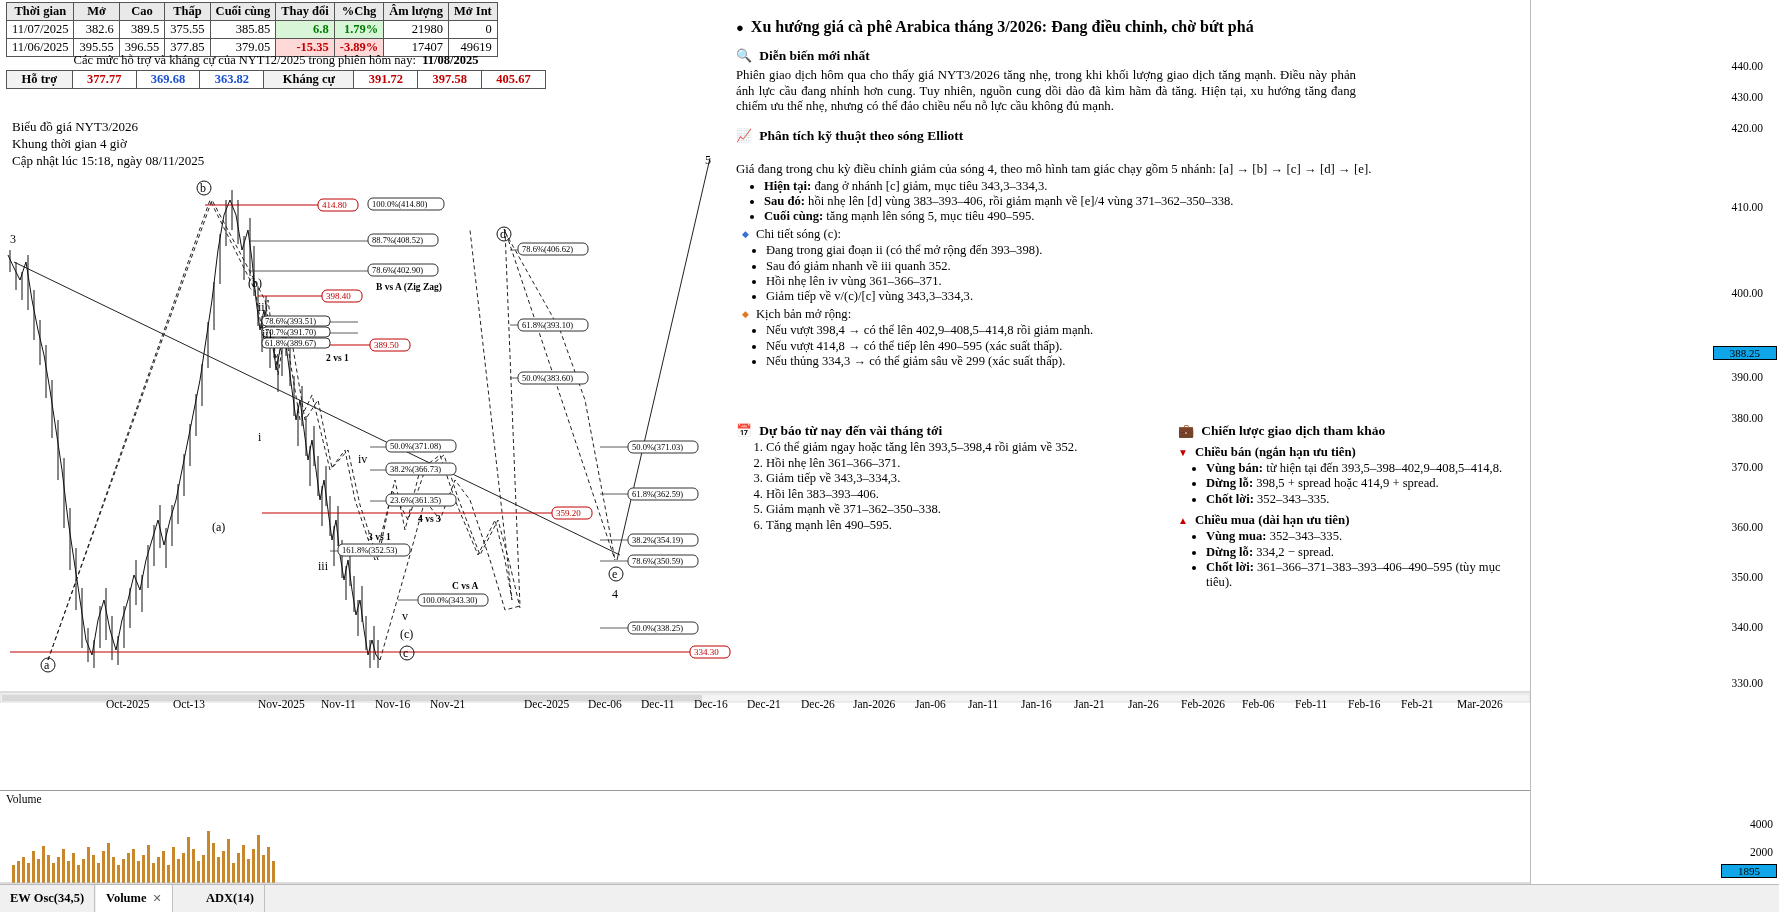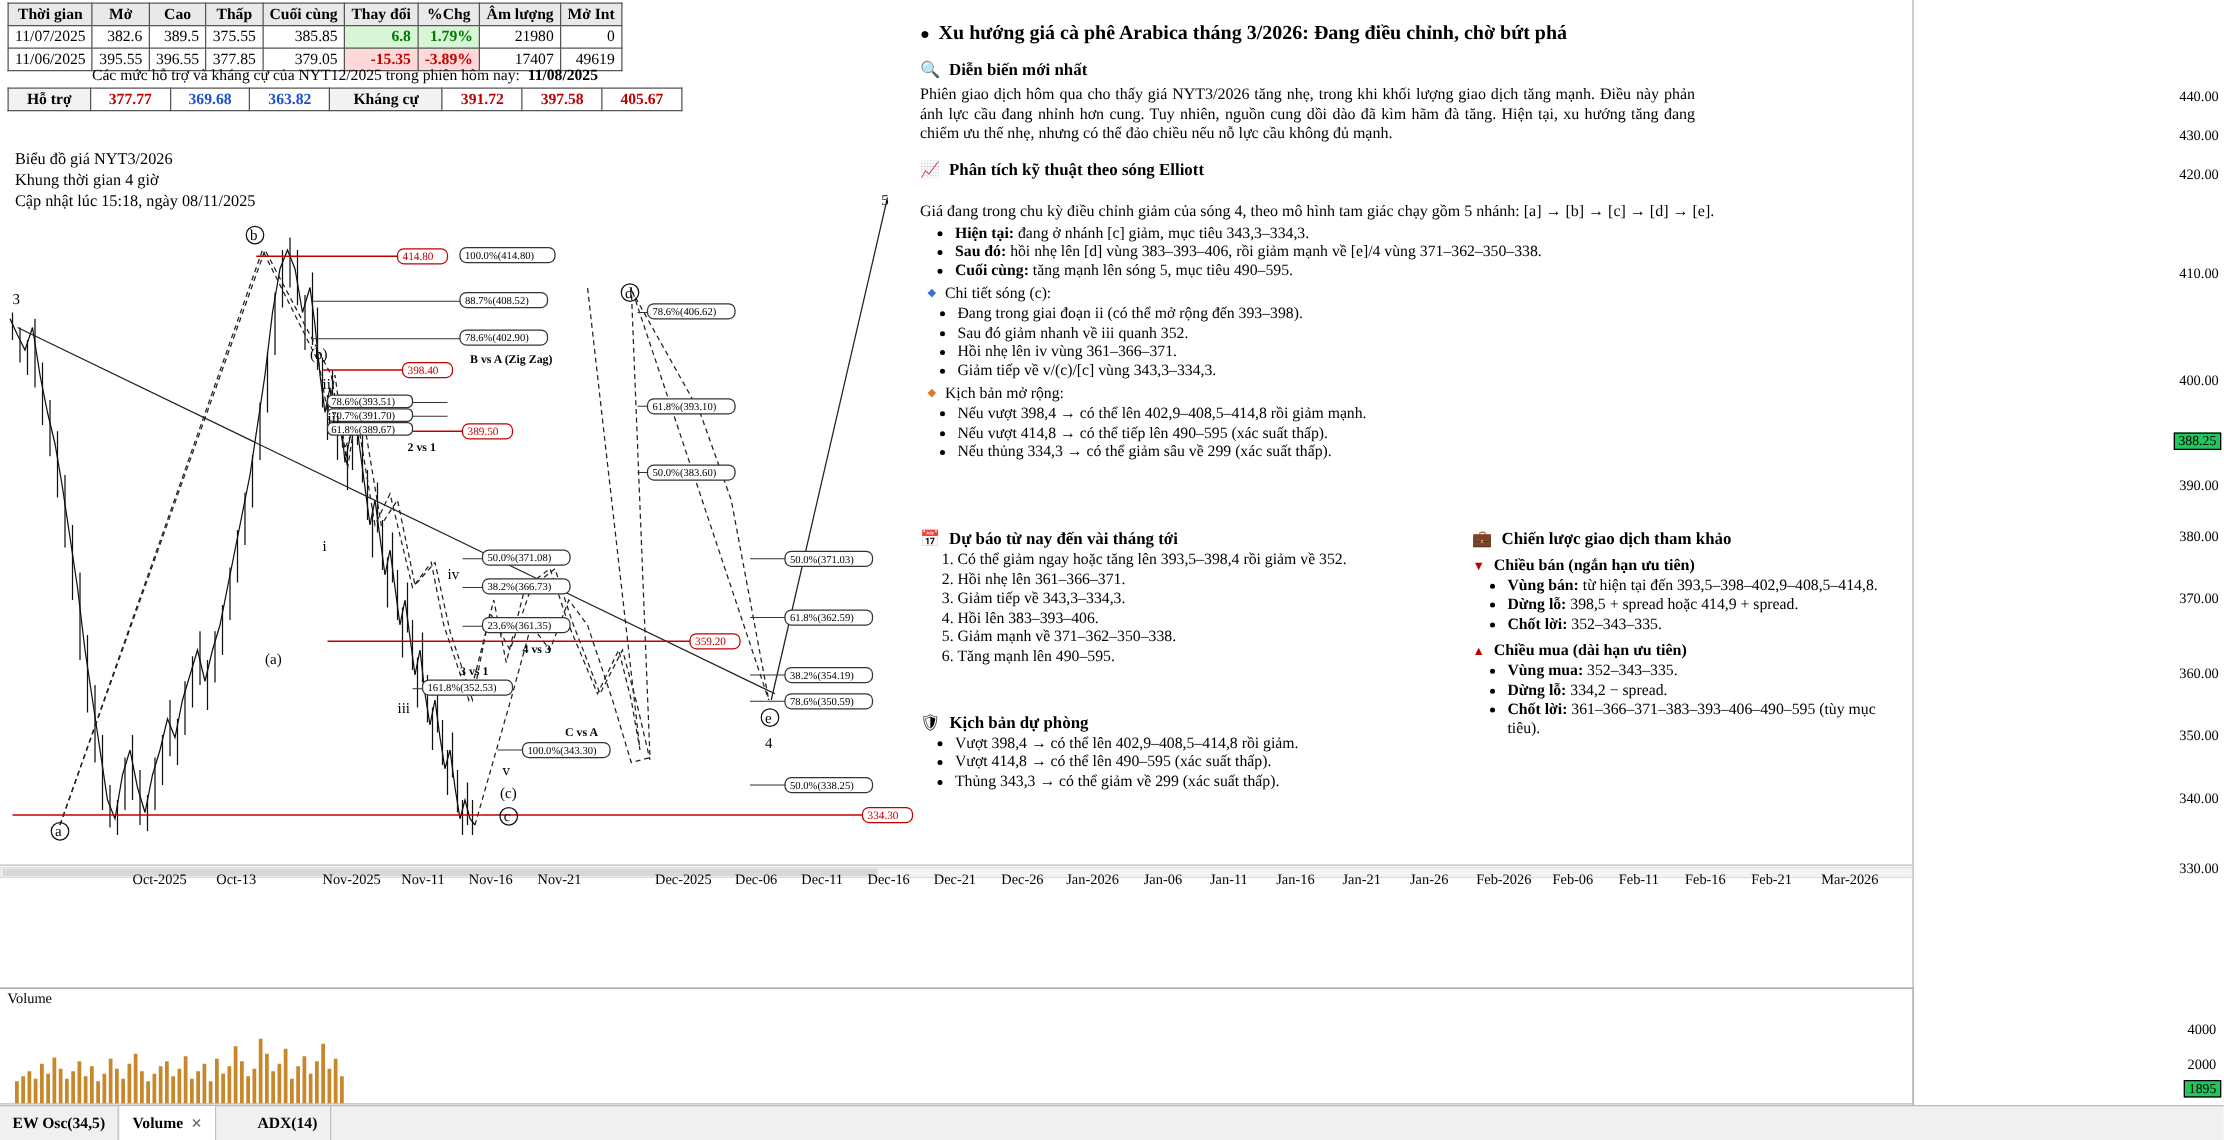--- a/index.html
+++ b/index.html
@@ -25,23 +25,23 @@
   .sr-table{border-collapse:collapse;font-size:12.5px;width:540px;}
   .sr-table td{border:1px solid #555;padding:1px 4px;text-align:center;font-weight:bold;}
   .sr-table td.lbl{background:#f2f2f2;}
   .sr-table td.blue{color:#1a4fd0;}
   .sr-table td.red2{color:#c00000;}
 
   .chart-caption{position:absolute;left:12px;top:118px;font-size:13px;line-height:17px;}
 
   
   .price-axis{position:absolute;left:1530px;top:0;width:249px;height:790px;background:#fff;}
-  .price-axis .tick{position:absolute;right:4px;font-family:"Liberation Serif",serif;font-size:11.5px;margin-top:12px;}
+  .price-axis .tick{position:absolute;right:16px;font-family:"Liberation Serif",serif;font-size:11.5px;}
   .price-axis .axline{position:absolute;left:0;top:0;width:1px;height:790px;background:#bbb;}
-  .lastprice{position:absolute;right:2px;border:1px solid #000;background:#22c55e;font-size:11px;padding:0 3px;}
+  .lastprice{position:absolute;right:2px;border:1px solid #000;background:#0ea5e9;font-size:11px;padding:0 16px;}
 
   
   .analysis{position:absolute;left:728px;top:0;width:800px;height:690px;pointer-events:none;}
   .byline{position:absolute;right:4px;top:2px;font-size:17px;font-weight:bold;font-family:"Liberation Serif",serif;}
   .a-h1{font-size:16px;font-weight:bold;margin:0;}
   .a-h2{font-size:13.5px;font-weight:bold;margin:0;}
   .a-p{font-size:12.8px;line-height:15.5px;margin:0;text-align:justify;}
   ul.a-ul{margin:1px 0 1px 18px;padding-left:10px;}
   ul.a-ul li{font-size:12.6px;line-height:15.4px;margin:0;}
   ol.a-ol{margin:1px 0 1px 18px;padding-left:12px;}
@@ -436,31 +436,20 @@
       <ol class="a-ol">
         <li>Có thể giảm ngay hoặc tăng lên 393,5–398,4 rồi giảm về 352.</li>
         <li>Hồi nhẹ lên 361–366–371.</li>
         <li>Giảm tiếp về 343,3–334,3.</li>
         <li>Hồi lên 383–393–406.</li>
         <li>Giảm mạnh về 371–362–350–338.</li>
         <li>Tăng mạnh lên 490–595.</li>
       </ol>
     </div>
 
-    <div class="sec" style="left:8px;top:570px;width:420px;">
-      <div>
-        <span class="ico">🛡</span>
-        <span class="a-h2">Kịch bản dự phòng</span>
-      </div>
-      <ul class="a-ul">
-        <li>Vượt 398,4 → có thể lên 402,9–408,5–414,8 rồi giảm.</li>
-        <li>Vượt 414,8 → có thể lên 490–595 (xác suất thấp).</li>
-        <li>Thủng 343,3 → có thể giảm về 299 (xác suất thấp).</li>
-      </ul>
-    </div>
 
     <div class="sec" style="left:450px;top:423px;width:350px;">
       <div>
         <span class="ico">💼</span>
         <span class="a-h2">Chiến lược giao dịch tham khảo</span>
       </div>
       <div style="margin-top:6px">
         <span style="color:#c00000;font-size:10px;margin-right:4px">▼</span>
         <b style="font-size:12.8px">Chiều bán (ngắn hạn ưu tiên)</b>
         <ul class="a-ul">

